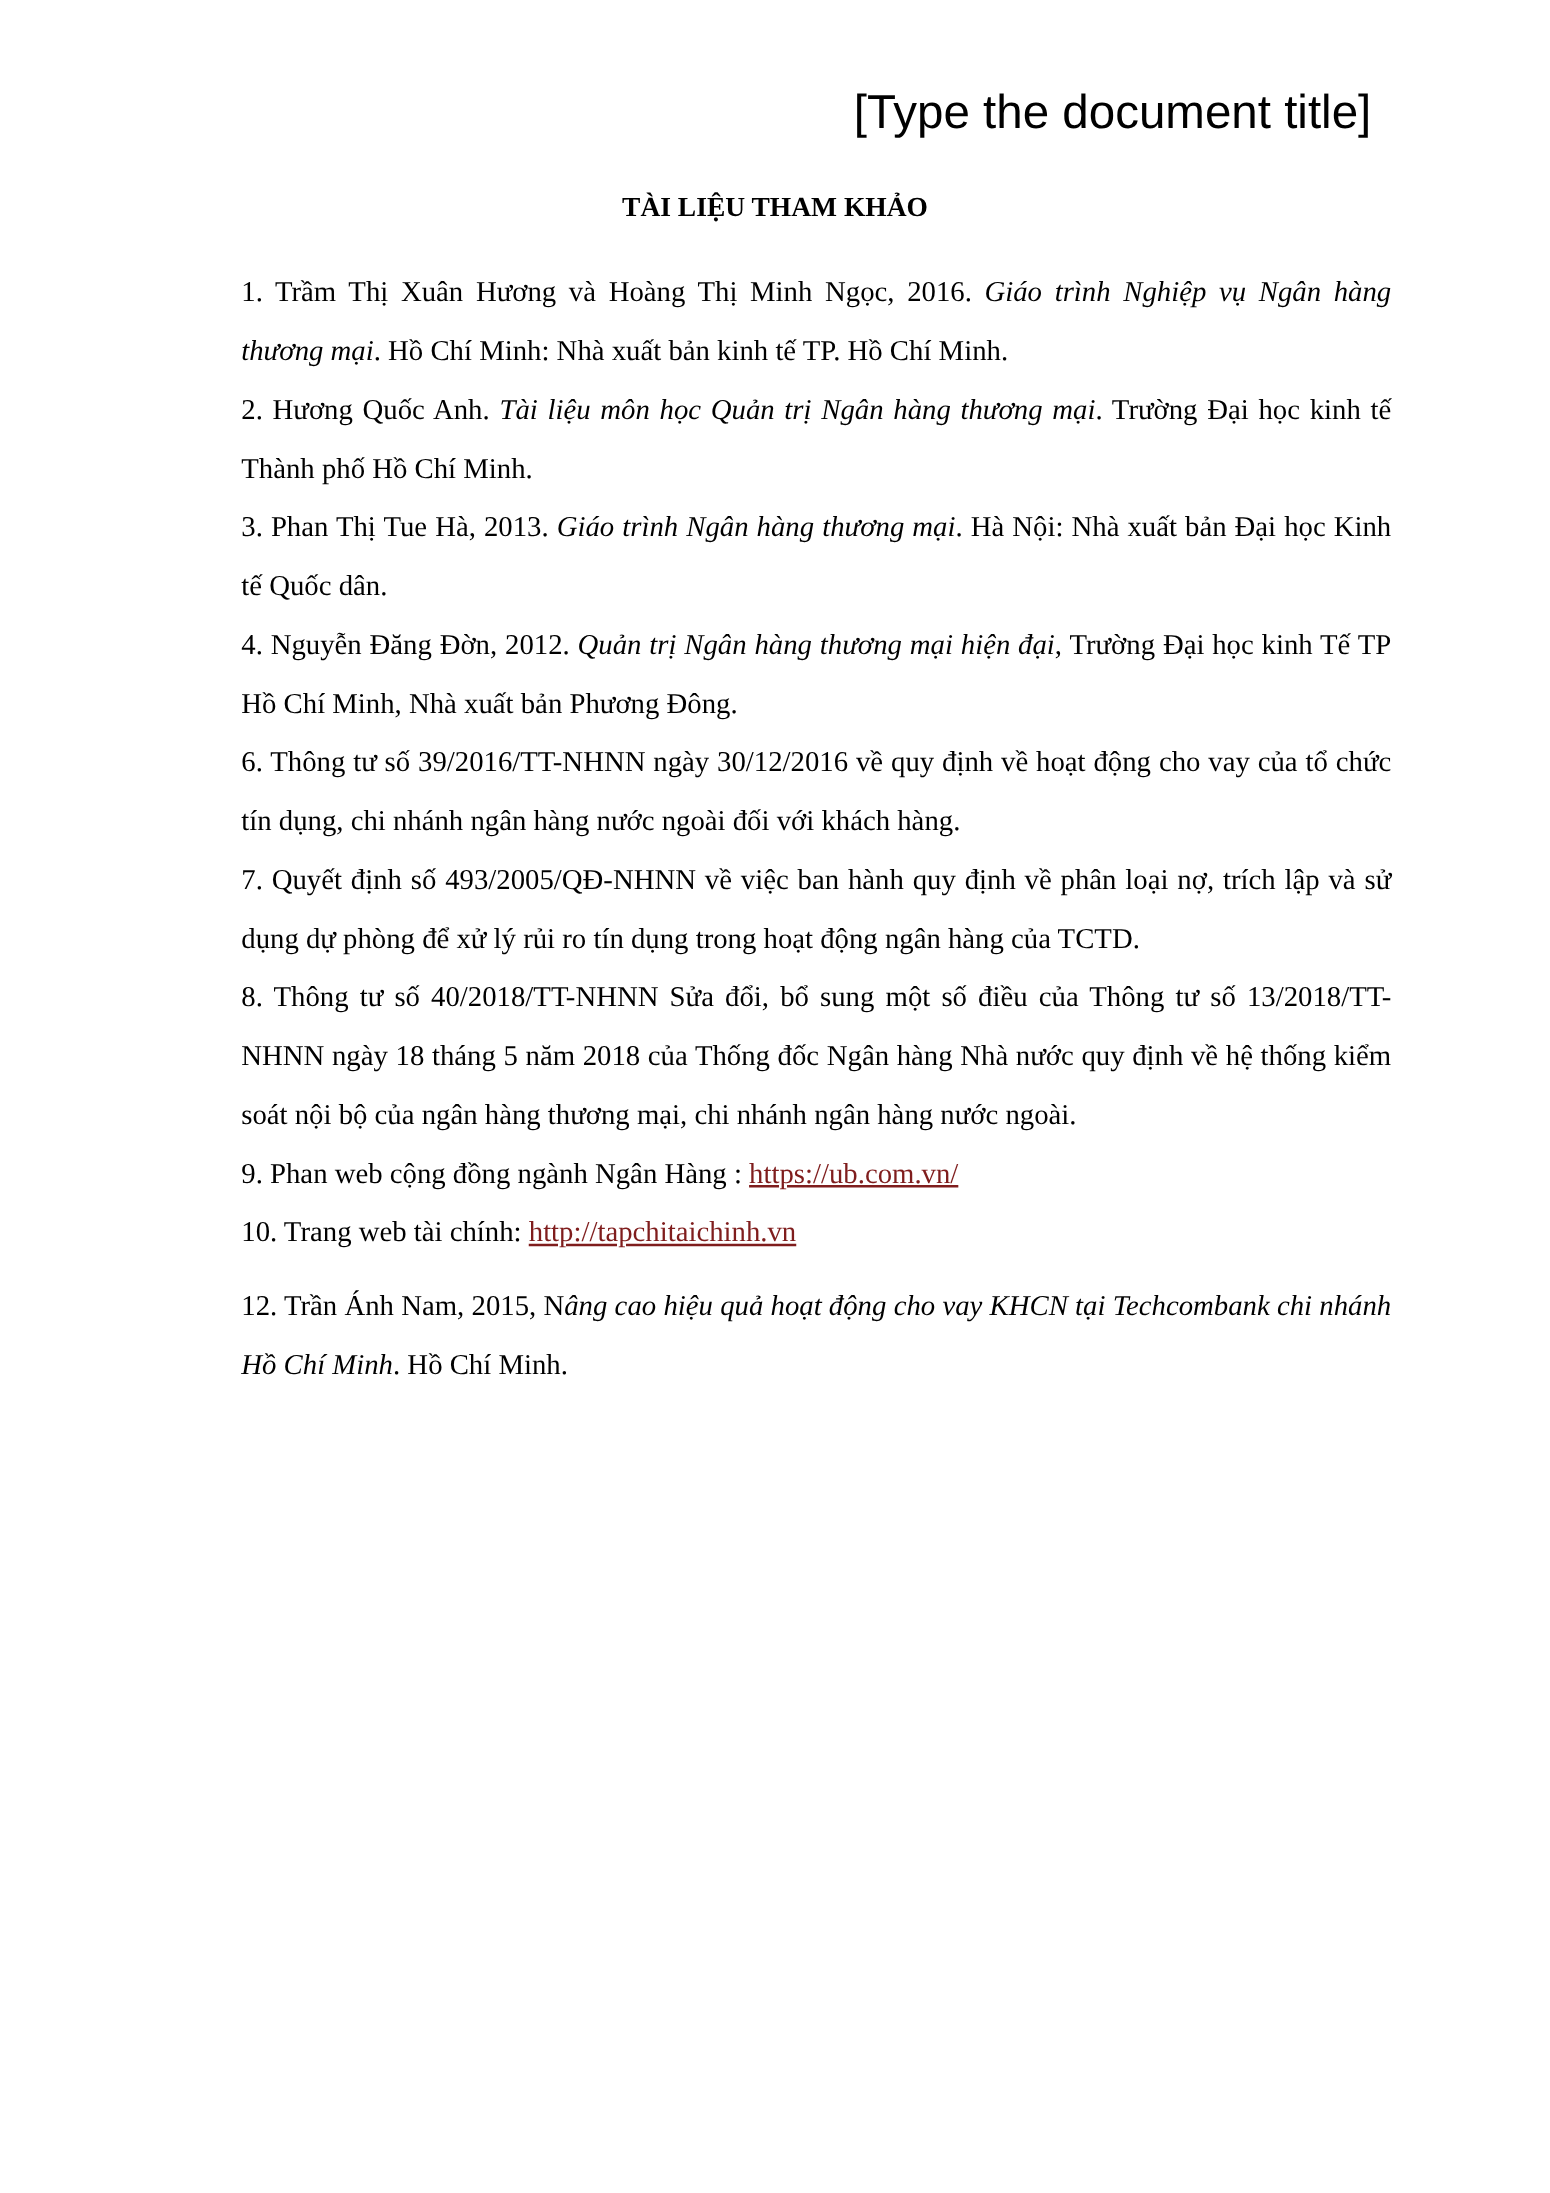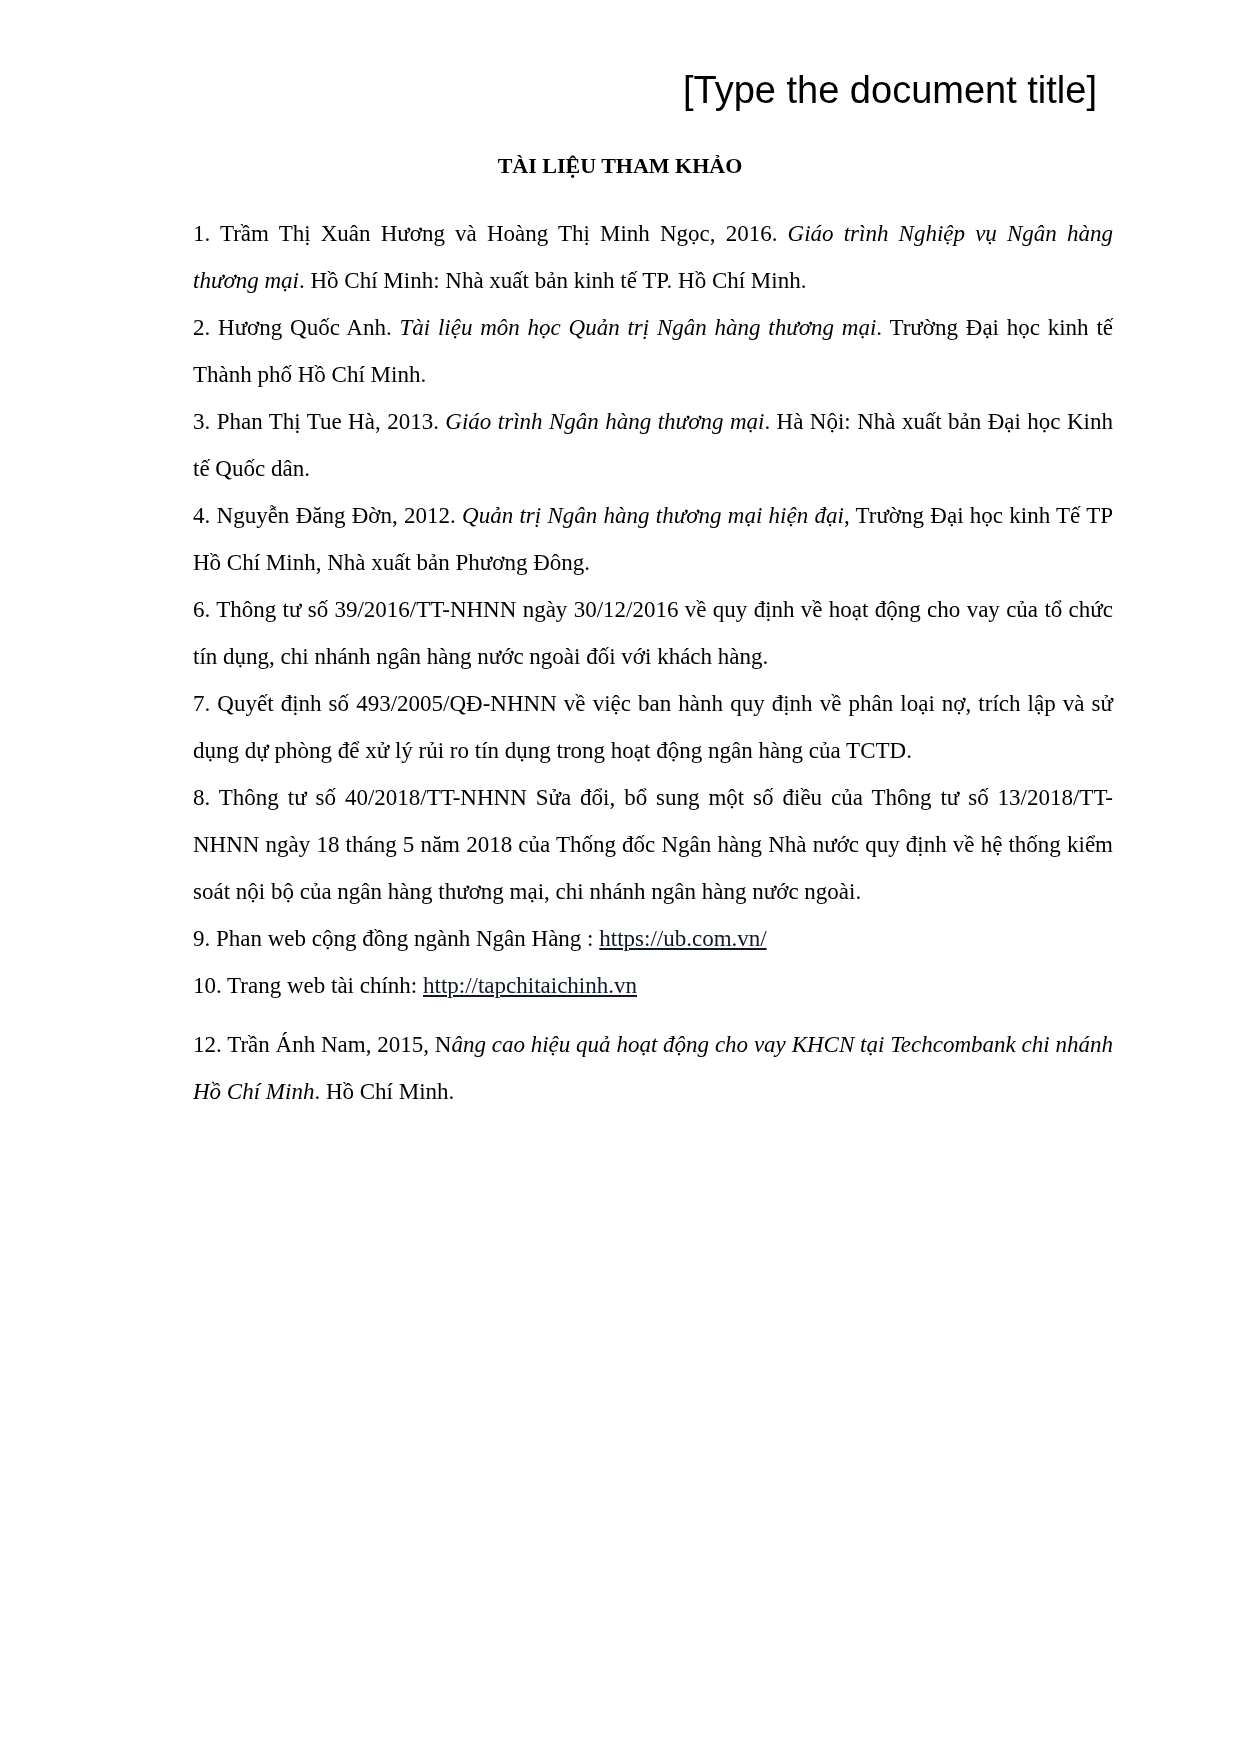--- a/index.html
+++ b/index.html
@@ -49,21 +49,21 @@
       text-align-last: left;
       margin: 0;
     }
     .ref.spaced {
       margin-top: 12px;
     }
     .ref i {
       font-style: italic;
     }
     .ref a {
-      color: #0f172a;
+      color: #7f1d1d;
       text-decoration: underline;
     }
   </style>
 </head>
 <body>
 
 <div class="header-title">[Type the document title]</div>
 
 <div class="page-heading">TÀI LIỆU THAM KHẢO</div>
 

